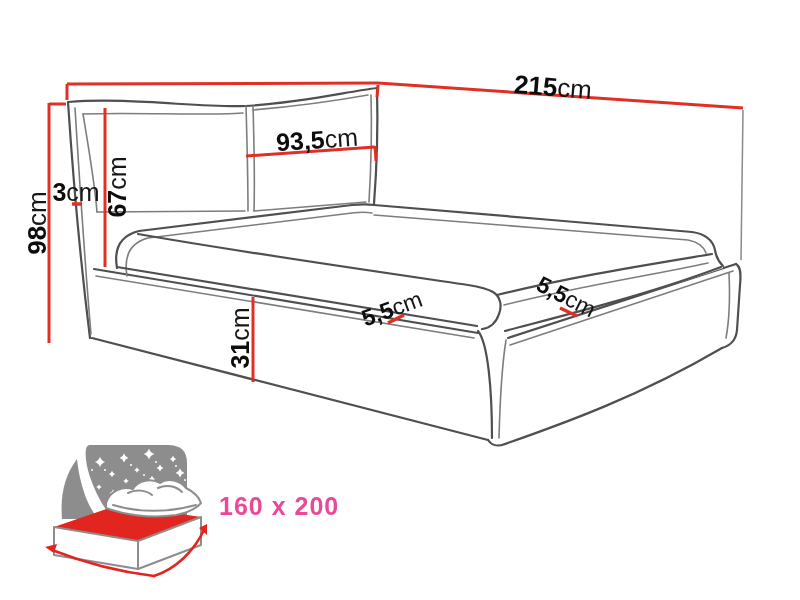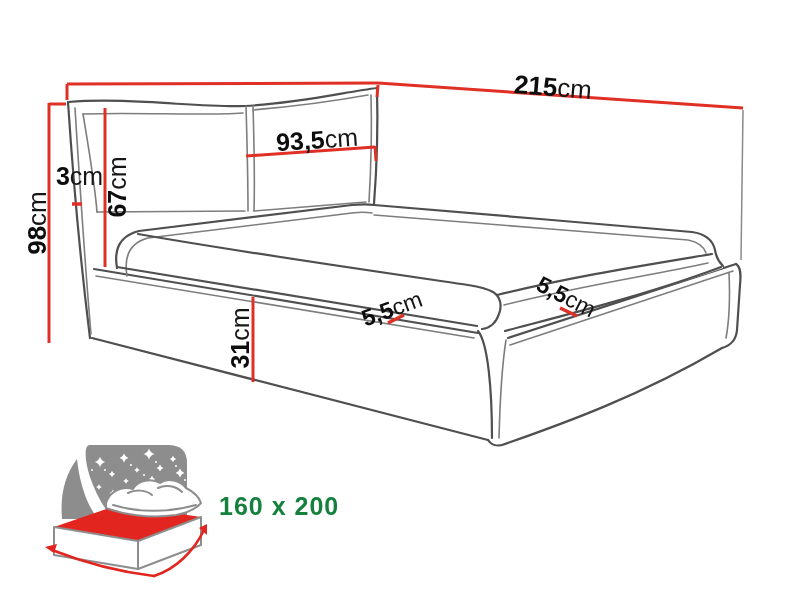--- a/index.html
+++ b/index.html
@@ -29,21 +29,21 @@
   .dim .u{font-weight:400;color:#161616;}
   .f26{font-size:26px;}
   .f25{font-size:25px;}
   .f23{font-size:23px;}
   .rot-90{transform:translate(-50%,-50%) rotate(-90deg);}
   .rot4{transform:translate(-50%,-50%) rotate(4.5deg);}
   .rot-4{transform:translate(-50%,-50%) rotate(-4deg);}
   .rot-20{transform:translate(-50%,-50%) rotate(-20deg);}
   .rot27{transform:translate(-50%,-50%) rotate(27deg);}
   .size-badge{
-    position:absolute;left:219px;top:492px;color:#15803d;font-weight:700;
+    position:absolute;left:219px;top:492px;color:#ec4899;font-weight:700;
     font-size:25px;letter-spacing:1px;white-space:nowrap;
   }
 </style>
 </head>
 <body>
 
 <div class="stage">
 
   <svg width="800" height="600" viewBox="0 0 800 600">
 
@@ -193,21 +193,21 @@
   </div>
 
   <div class="dim f26 rot-90" style="left:37px;top:223px;">
     <span class="v">98</span><span class="u">cm</span>
   </div>
 
   <div class="dim f25 rot-90" style="left:117px;top:187px;">
     <span class="v">67</span><span class="u">cm</span>
   </div>
 
-  <div class="dim f25" style="left:76px;top:176px;padding-left:7px;">
+  <div class="dim f25" style="left:76px;top:192px;">
     <span class="v">3</span><span class="u">cm</span>
   </div>
 
   <div class="dim f25 rot-4" style="left:317px;top:140px;">
     <span class="v">93,5</span><span class="u">cm</span>
   </div>
 
   <div class="dim f25 rot-90" style="left:240px;top:338px;">
     <span class="v">31</span><span class="u">cm</span>
   </div>

